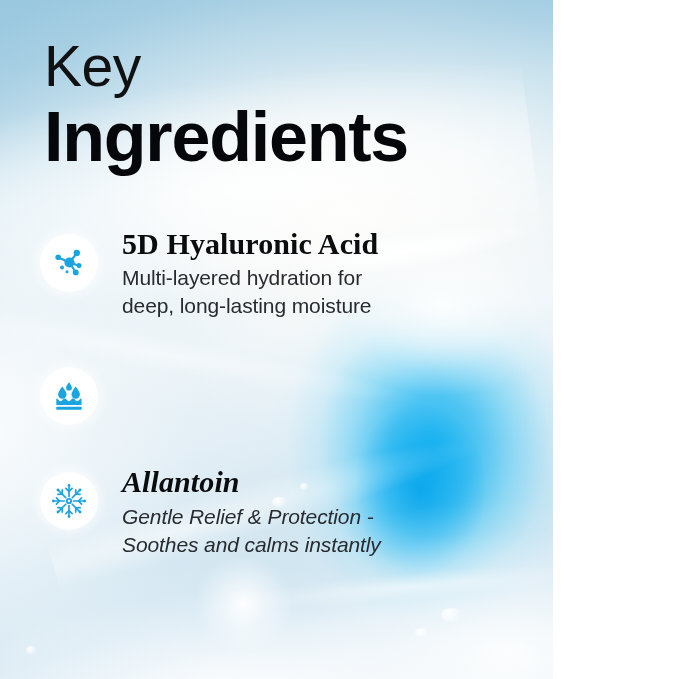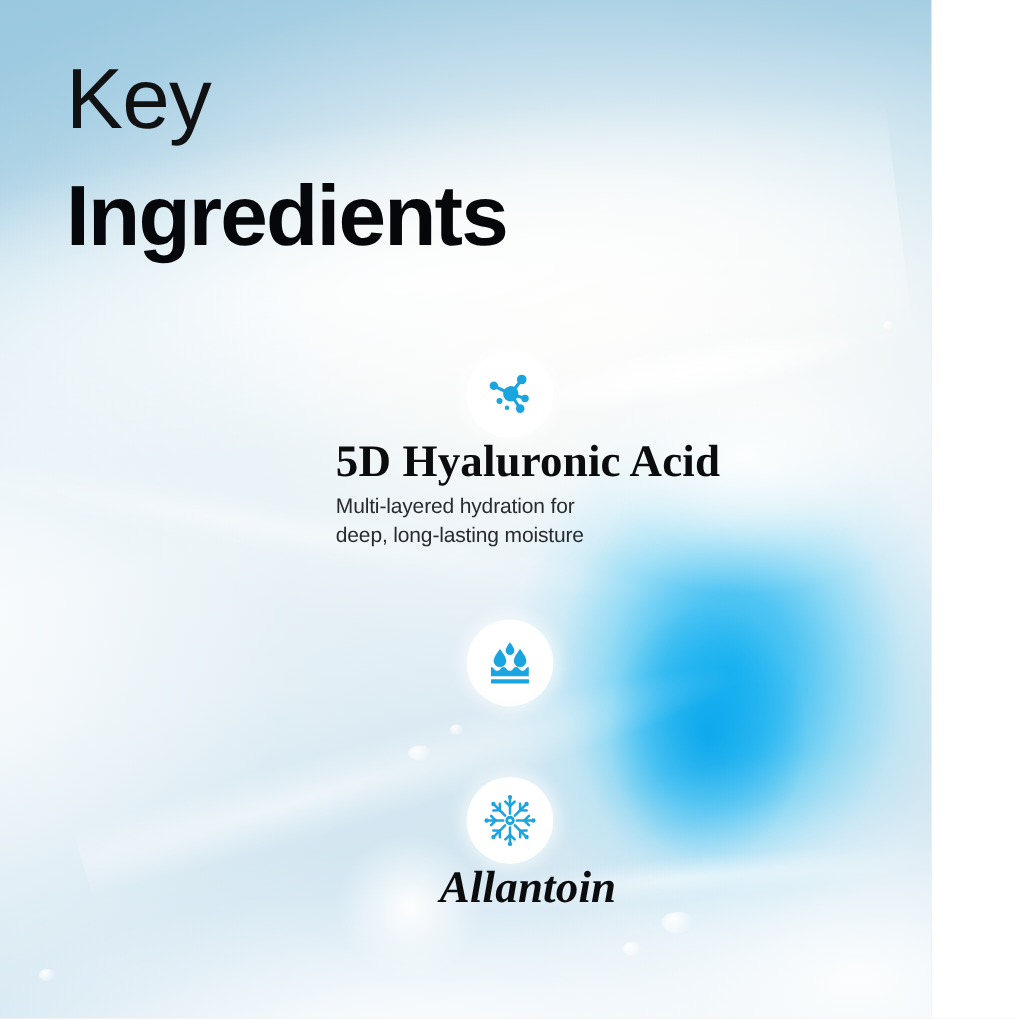--- a/index.html
+++ b/index.html
@@ -7,24 +7,24 @@
     margin: 0;
     padding: 0;
     background: #ffffff;
   }
   body {
     font-family: "Liberation Sans", sans-serif;
   }
 
   .canvas {
     position: relative;
-    width: 621px;
+    width: 553px;
     height: 679px;
     overflow: hidden;
-    background: #e5e5e5;
+    background: #c4b5fd;
   }
 
   
   .bg-layer {
     position: absolute;
     inset: 0;
     pointer-events: none;
   }
 
   
@@ -195,41 +195,40 @@
     line-height: 1.0;
   }
   .title-line-1 {
     font-size: 57px;
     font-weight: 300;
     letter-spacing: -0.5px;
     color: #101113;
     display: block;
   }
   .title-line-2 {
-    font-size: 57px;
+    font-size: 70px;
     font-weight: 700;
     letter-spacing: -1.2px;
     color: #06070a;
     display: block;
-    margin-top: 21px;
+    margin-top: 7px;
   }
 
   .items {
     position: absolute;
     left: 40px;
     top: 228px;
     width: 600px;
   }
 
   .item {
     position: relative;
     display: flex;
-    align-items: center;
+    align-items: flex-start;
     margin-bottom: 41px;
-    flex-direction: column;
   }
   .item:last-child { margin-bottom: 0; font-style: italic; }
 
   .icon-badge {
     flex: 0 0 auto;
     width: 58px;
     height: 58px;
     border-radius: 50%;
     background: radial-gradient(circle at 50% 42%,
       #ffffff 0%, #ffffff 62%, rgba(255,255,255,0.93) 82%, rgba(255,255,255,0.70) 100%);
@@ -253,21 +252,21 @@
     line-height: 1.08;
     color: #0b0c0e;
     letter-spacing: 0.1px;
     margin: 0 0 4px 0;
     white-space: nowrap;
   }
 
   .item-desc {
     font-family: "Liberation Sans", sans-serif;
     font-weight: 400;
-    font-size: 14px;
+    font-size: 21px;
     line-height: 1.33;
     color: #282b30;
     letter-spacing: -0.1px;
     margin: 0;
     white-space: pre-line;
   }
 </style>
 </head>
 <body>
 
@@ -416,18 +415,20 @@
 
                   <circle cx="0" cy="0" r="3.1"></circle>
                 </g>
                 <circle cx="0" cy="0" r="1.2" fill="#ffffff"></circle>
               </g>
             </svg>
           </span>
         </div>
         <div class="item-text">
           <h3 class="item-title">Allantoin</h3>
+          <p class="item-desc">Gentle Relief &amp; Protection -
+Soothes and calms instantly</p>
         </div>
       </div>
 
     </div>
   </div>
 </div>
 
 </body></html>

